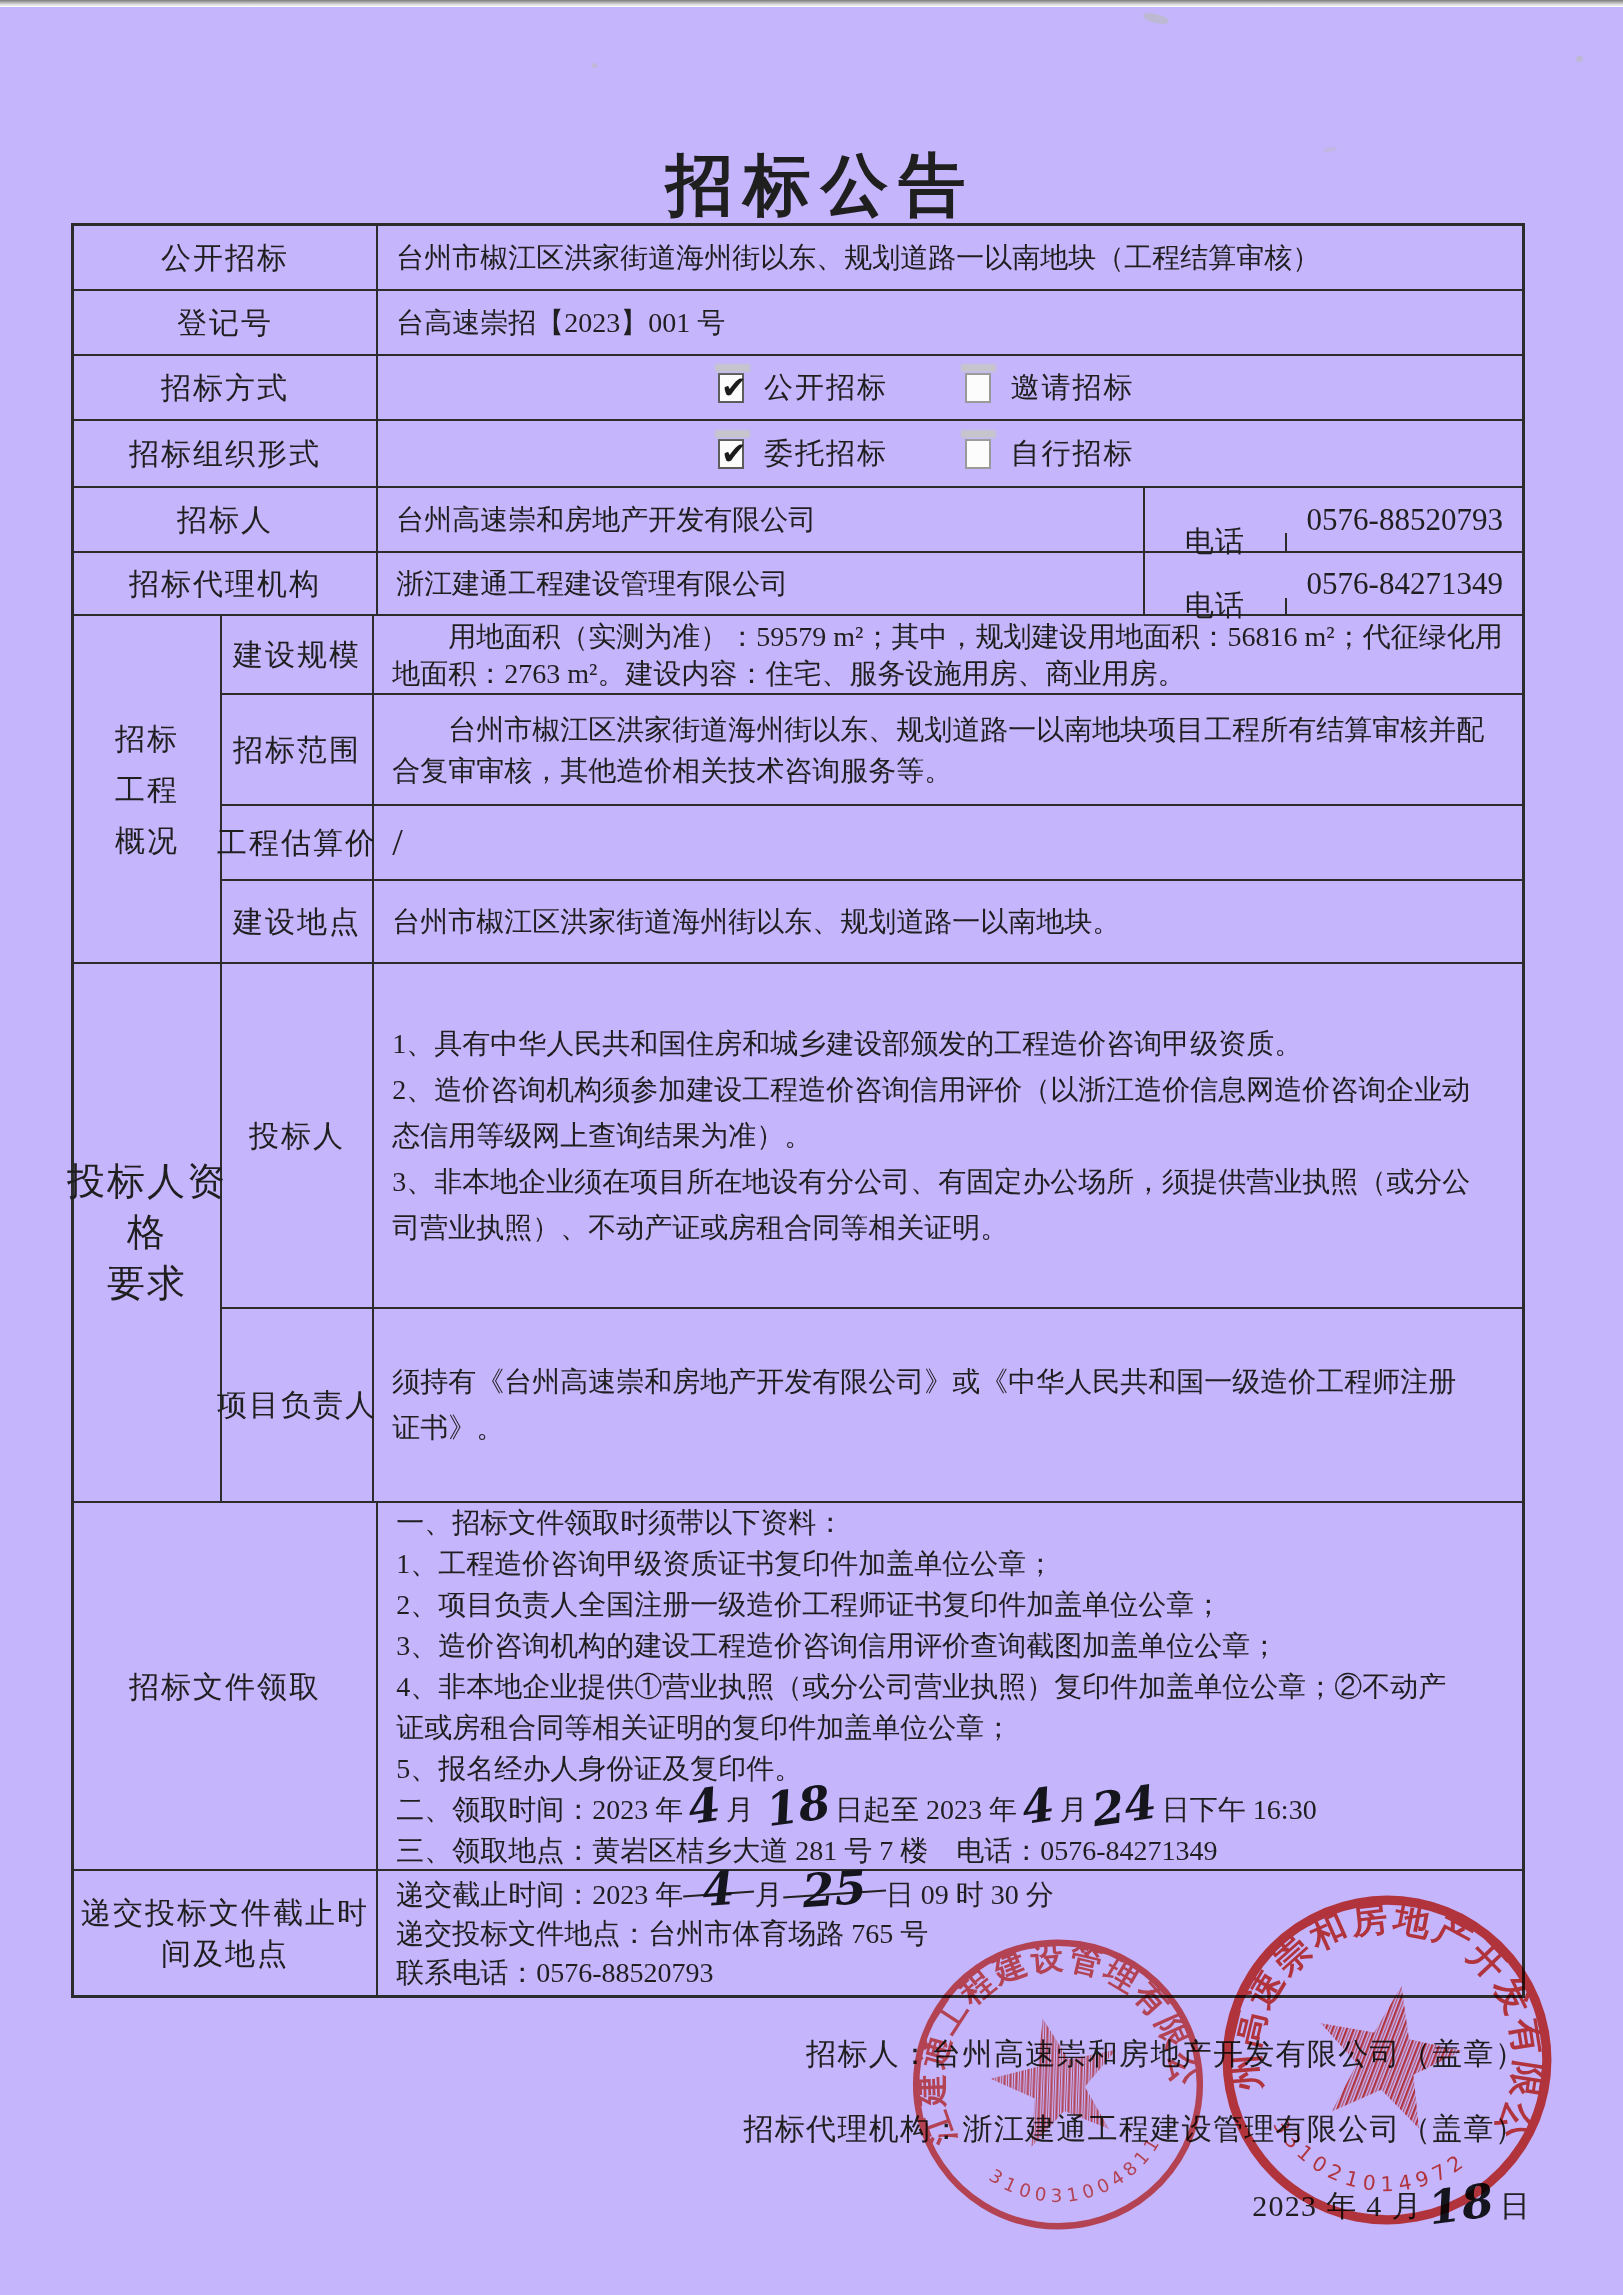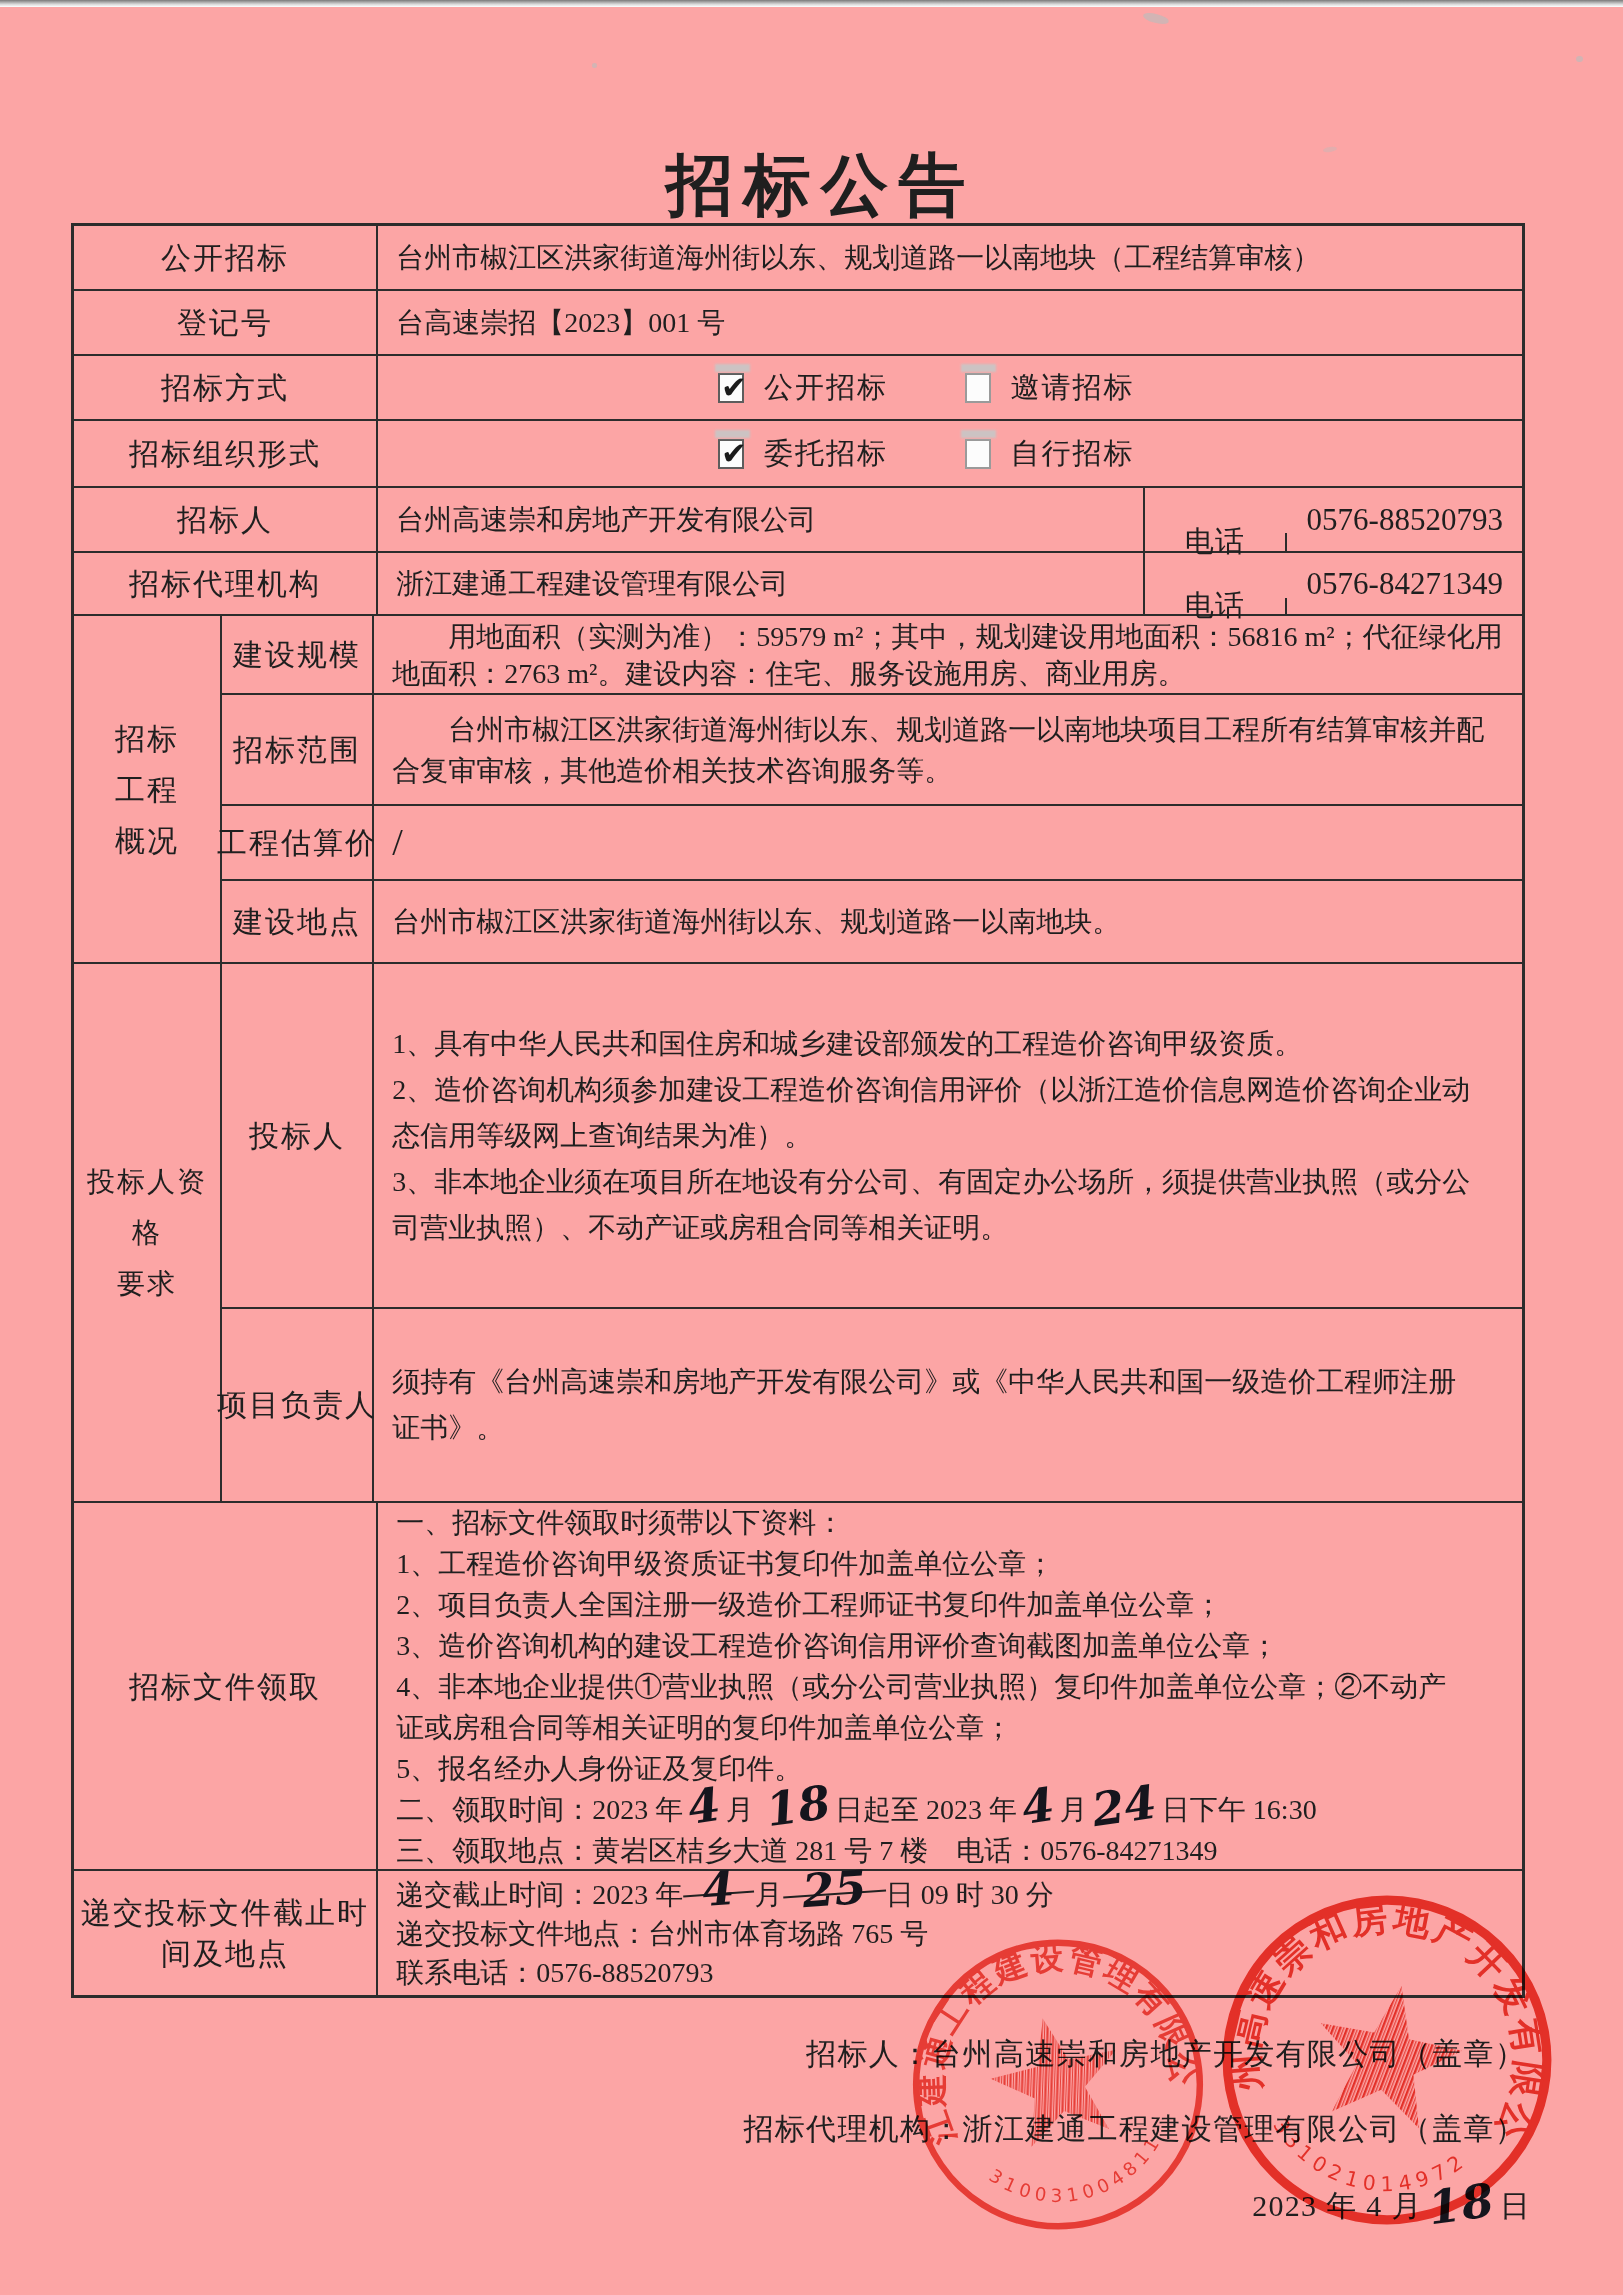--- a/index.html
+++ b/index.html
@@ -1,16 +1,16 @@
 <!DOCTYPE html>
 <html style="font-size:10.5px"><head>
 <meta charset="utf-8">
 <style>
   html,body{margin:0;padding:0;background:#ffffff;}
-  #page{position:relative;width:1623px;height:2295px;background:#fca5a5;overflow:hidden;
+  #page{position:relative;width:1623px;height:2295px;background:#c4b5fd;overflow:hidden;
         font-family:"Liberation Serif","DejaVu Serif",serif;color:#1f1f1f;}
   
   .scan-top{position:absolute;left:0;top:0;width:1623px;height:6.5px;
             background:linear-gradient(#7a7a7a,#d8d8d8 60%,#ffffff);}
   .speck{position:absolute;background:#bcbcbc;border-radius:50%;opacity:.65;}
   .speck.s1{left:1143px;top:14.4px;width:26px;height:8.5px;transform:rotate(14deg);}
   .speck.s2{left:1576px;top:56px;width:6.5px;height:5.9px;}
   .speck.s3{left:592px;top:63px;width:4.6px;height:4.6px;}
   .speck.s4{left:1323px;top:147px;width:14.4px;height:5.2px;transform:rotate(-8deg);opacity:.4;}
 
@@ -203,21 +203,21 @@
               <div class="tl"><span>地点</span></div>
             </div>
           <div class="cnt">
               <div class="tl"><span>台州市椒江区洪家街道海州街以东、规划道路一以南地块。</span></div>
             </div>
         </div>
       </div>
     </div>
 
     <div class="row" style="height:539px">
-      <div class="gl" style="font-size:28px">
+      <div class="gl" style="font-size:38px">
           <div class="tl"><span>投标人资</span></div>
           <div class="tl"><span>格</span></div>
           <div class="tl"><span>要求</span></div>
         </div>
       <div class="gbody">
         <div class="srow" style="height:345px">
           <div class="sl">
               <div class="tl"><span>投标人</span></div>
             </div>
           <div class="cnt lh70">

